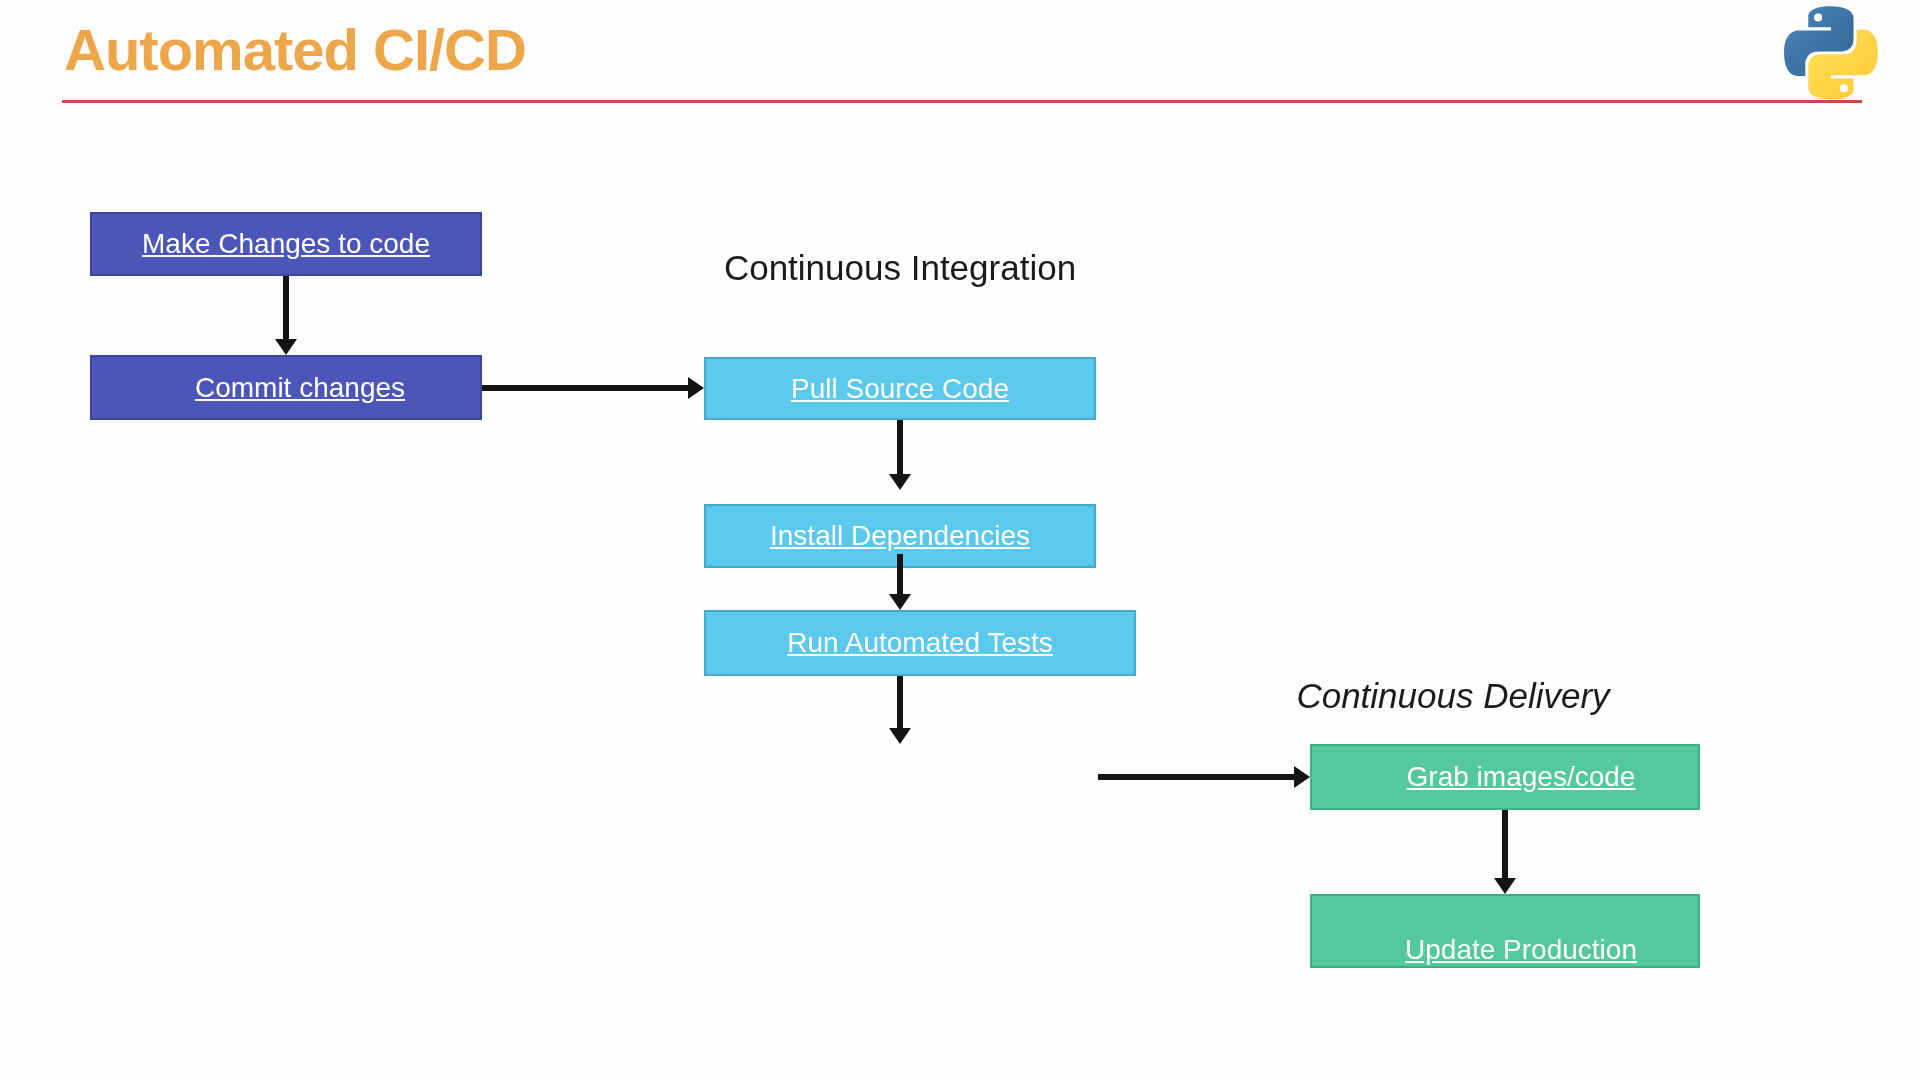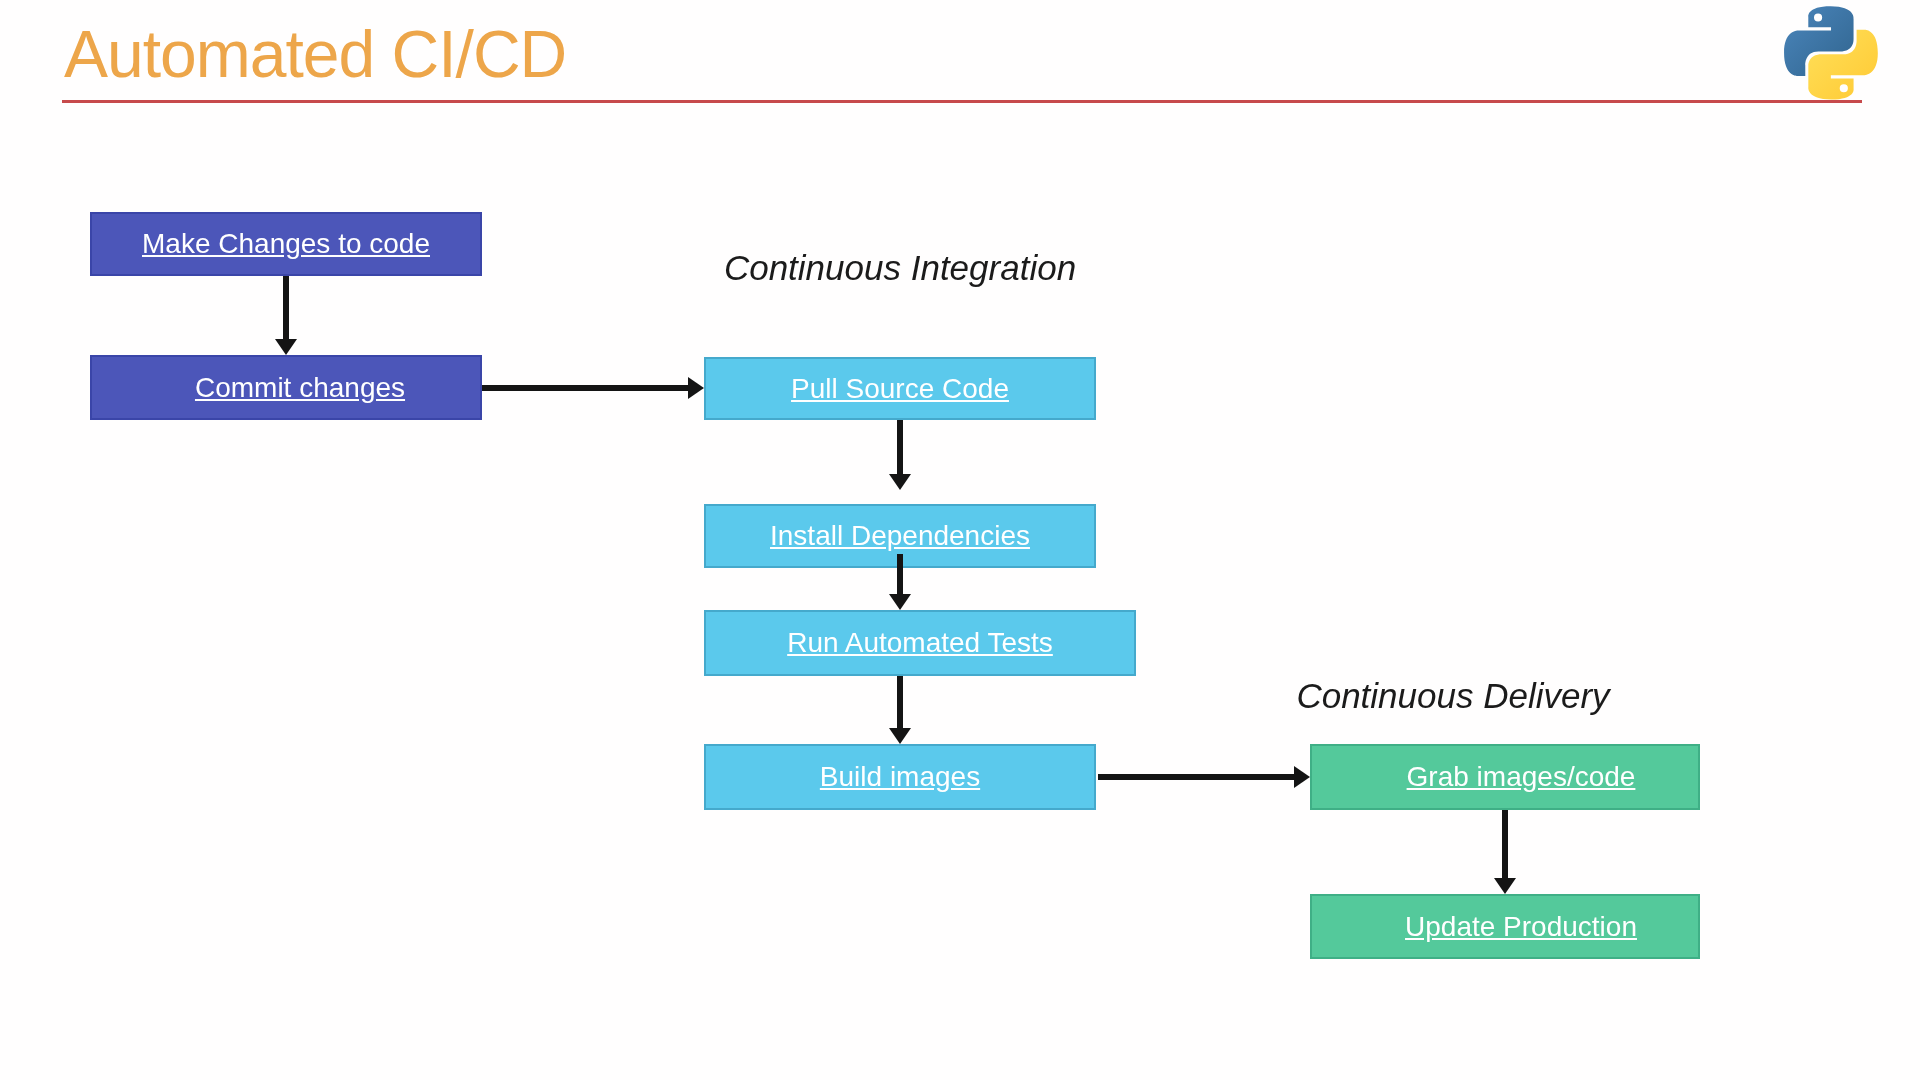--- a/index.html
+++ b/index.html
@@ -11,22 +11,22 @@
     width: 1920px;
     height: 1080px;
     background: #fffefe;
     overflow: hidden;
   }
 
   .page-title {
     position: absolute;
     left: 64px;
     top: 16px;
-    font-size: 66px;
-    font-weight: normal;
+    font-size: 58px;
+    font-weight: bold;
     letter-spacing: -1px;
     color: var(--title-color, #EDA64A);
   }
 
   .title-divider {
     position: absolute;
     left: 62px;
     top: 100px;
     width: 1800px;
     height: 3px;
@@ -130,51 +130,48 @@
   </div>
 
   <div class="arrow v" style="left:283px; top:276px; height:64px;"></div>
 
   <div class="box source" style="left:90px; top:355px; width:392px; height:65px;padding-left:28px;">
     <span>Commit changes</span>
   </div>
 
   <div class="arrow h" style="left:482px; top:385px; width:207px;"></div>
 
-  <div class="stage-label" style="left:704px; top:248px; width:392px;font-style:italic;">Continuous Integration</div>
+  <div class="stage-label" style="left:704px; top:248px; width:392px;">Continuous Integration</div>
 
   <div class="box ci" style="left:704px; top:357px; width:392px; height:63px;">
     <span>Pull Source Code</span>
   </div>
 
   <div class="arrow v" style="left:897px; top:420px; height:55px;"></div>
 
   <div class="box ci" style="left:704px; top:504px; width:392px; height:64px;">
     <span>Install Dependencies</span>
   </div>
 
   <div class="arrow v" style="left:897px; top:554px; height:41px;"></div>
 
   <div class="box ci" style="left:704px; top:610px; width:432px; height:66px;">
     <span>Run Automated Tests</span>
   </div>
 
   <div class="arrow v" style="left:897px; top:676px; height:53px;"></div>
 
-  <div class="box ci" style="left:704px; top:744px; width:392px; height:66px;">
-    <span>Build images</span>
-  </div>
 
   <div class="arrow h" style="left:1098px; top:774px; width:197px;"></div>
 
   <div class="stage-label" style="left:1258px; top:676px; width:390px;font-style:italic;">Continuous Delivery</div>
 
   <div class="box cd" style="left:1310px; top:744px; width:390px; height:66px;">
     <span>Grab images/code</span>
   </div>
 
   <div class="arrow v" style="left:1502px; top:810px; height:69px;"></div>
 
-  <div class="box cd" style="left:1310px; top:894px; width:390px; height:65px;">
+  <div class="box cd" style="left:1310px; top:894px; width:390px; height:74px;align-items:flex-end;">
     <span>Update Production</span>
   </div>
 
 </div>
 
 </body></html>

